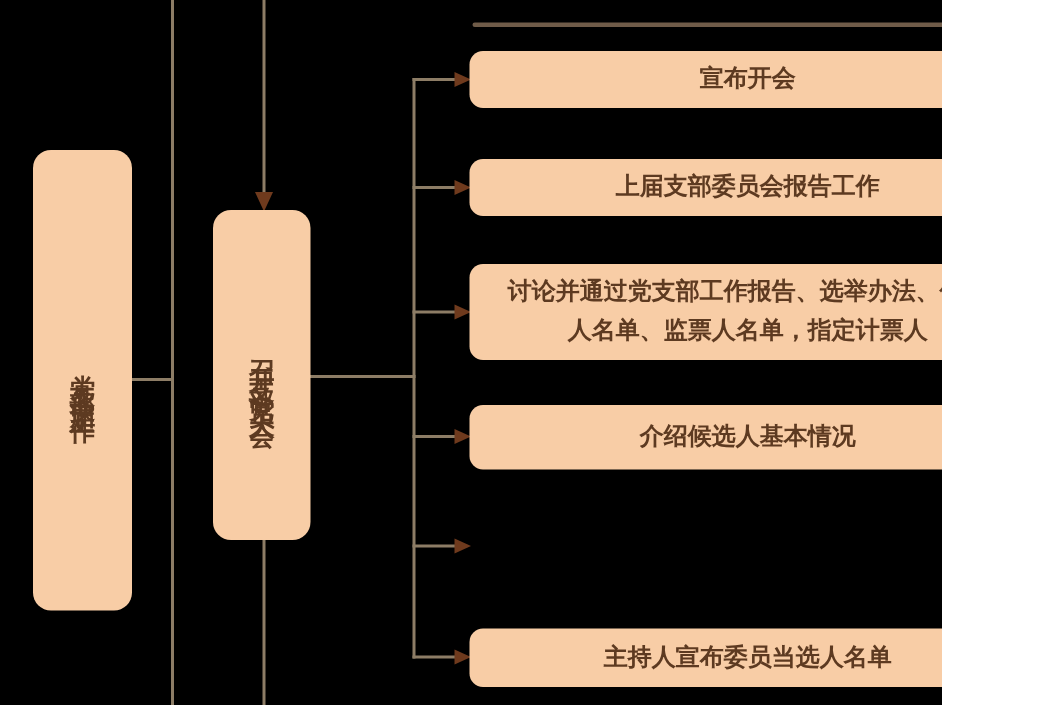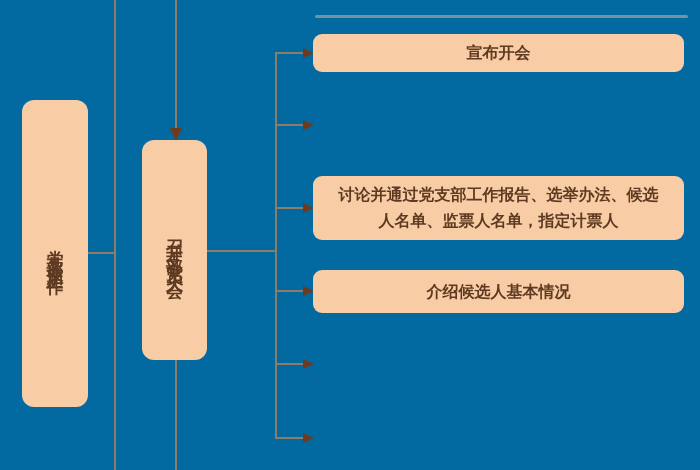--- a/index.html
+++ b/index.html
@@ -2,23 +2,23 @@
 <html><head>
 <meta charset="utf-8">
 <style>
   html, body {
     margin: 0;
     padding: 0;
     background: #ffffff;
   }
   .canvas {
     position: relative;
-    width: 700px;
+    width: 628px;
     height: 470px;
-    background: #0369a1;
+    background: #000000;
     overflow: hidden;
     font-family: "Liberation Serif", "DejaVu Serif", serif;
   }
   
   .node {
     position: absolute;
     background: #f8cda6;
     color: #5d3a21;
     font-weight: bold;
     display: flex;
@@ -123,16 +123,18 @@
   <div class="arr-right" id="head-2"></div>
   <div class="arr-right" id="head-3"></div>
   <div class="arr-right" id="head-4"></div>
   <div class="arr-right" id="head-5"></div>
 
   <div class="node v-node" id="root-node">党支部换届工作</div>
 
   <div class="node v-node" id="process-node">召开支部党员大会</div>
 
   <div class="node h-node" id="step-0">宣布开会</div>
+  <div class="node h-node" id="step-1">上届支部委员会报告工作</div>
   <div class="node h-node" id="step-3">介绍候选人基本情况</div>
   <div class="node h-node" id="step-2">讨论并通过党支部工作报告、选举办法、候选人名单、监票人名单，指定计票人</div>
+  <div class="node h-node" id="step-5">主持人宣布委员当选人名单</div>
 
 </div>
 
 </body></html>

